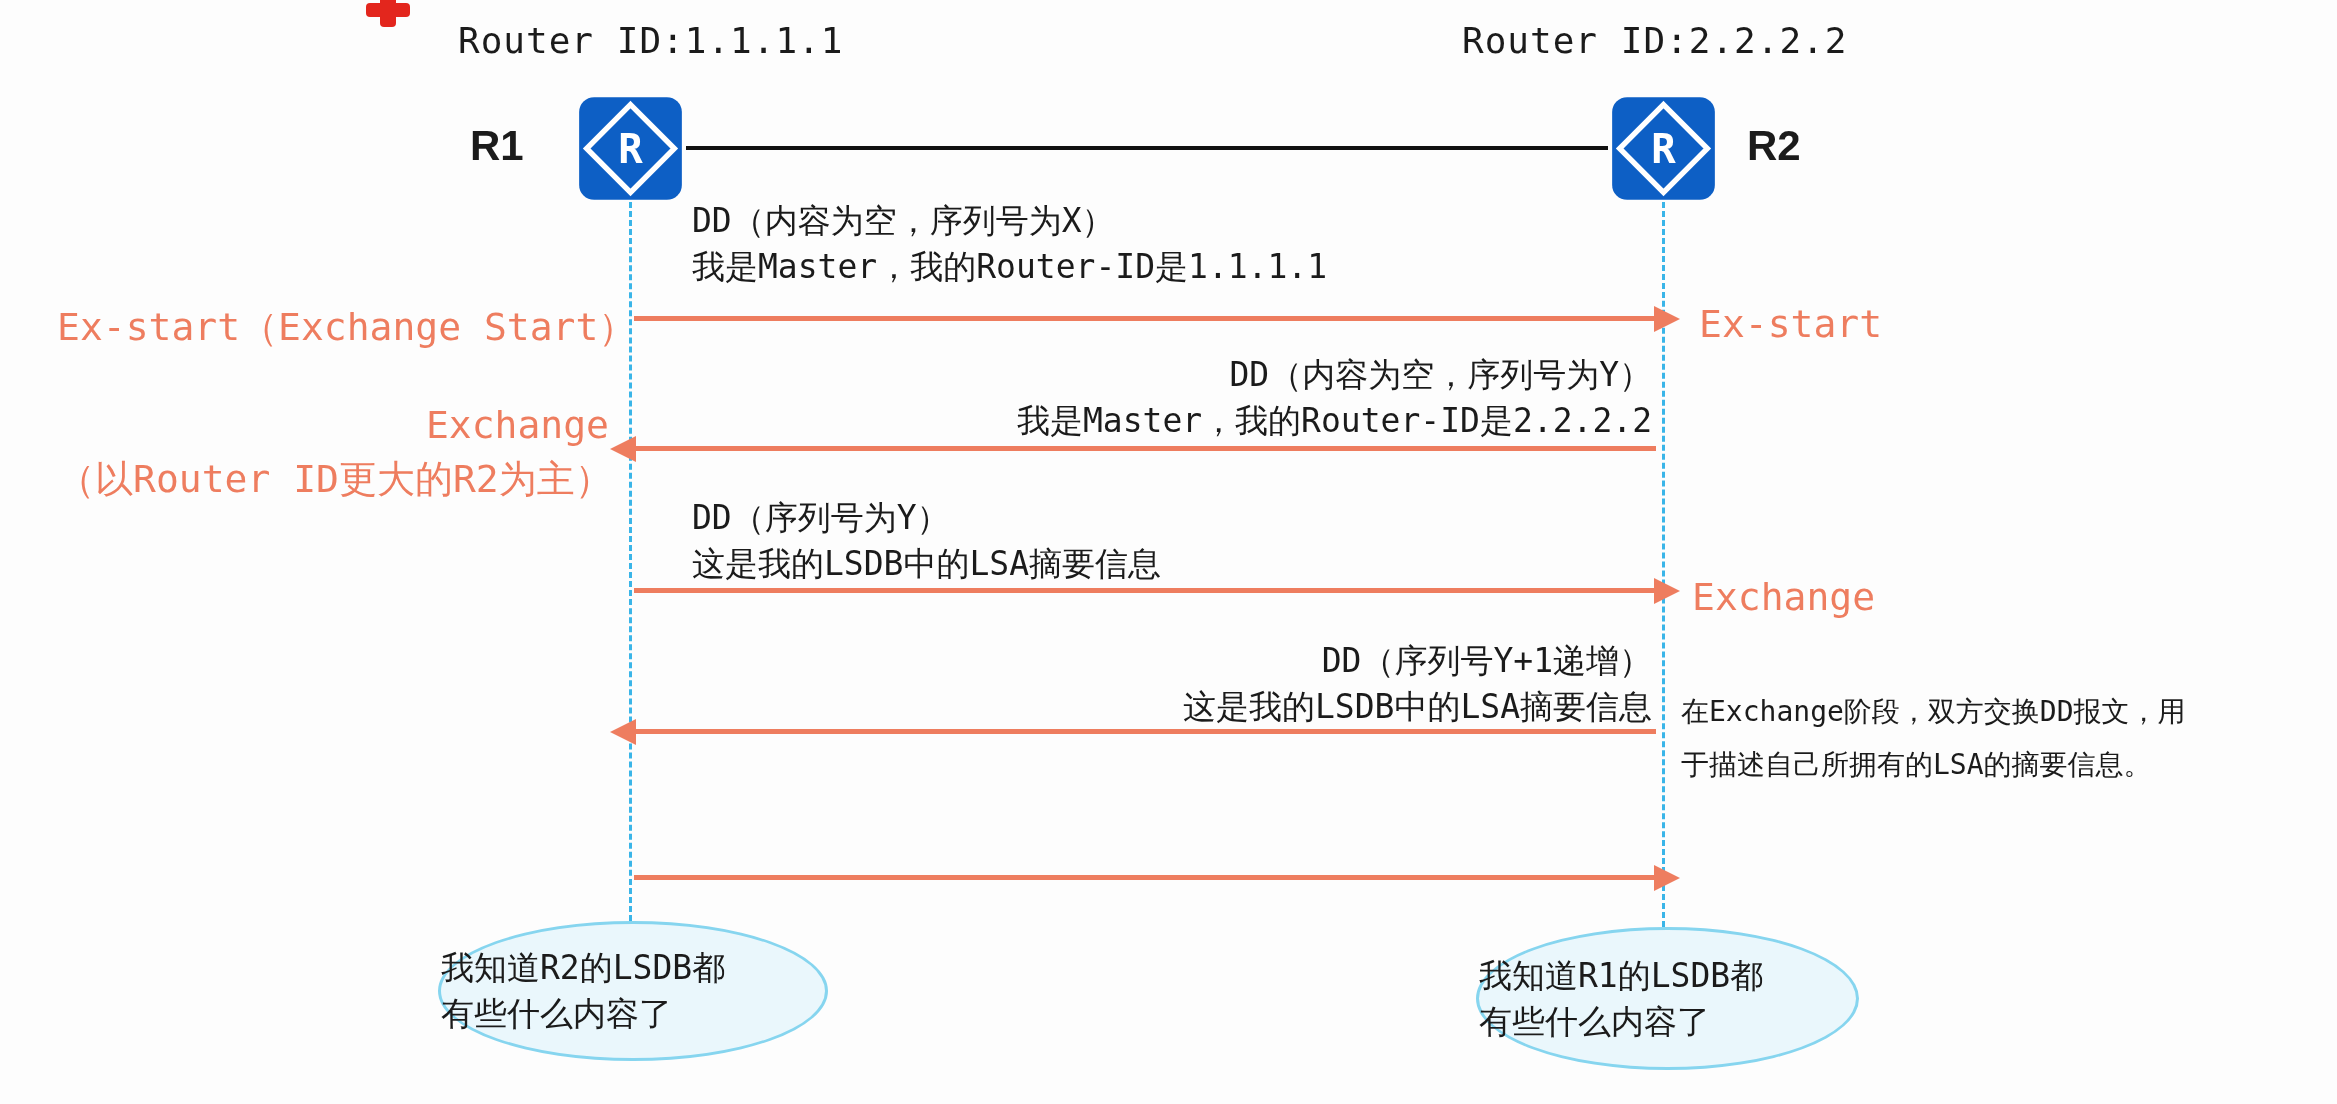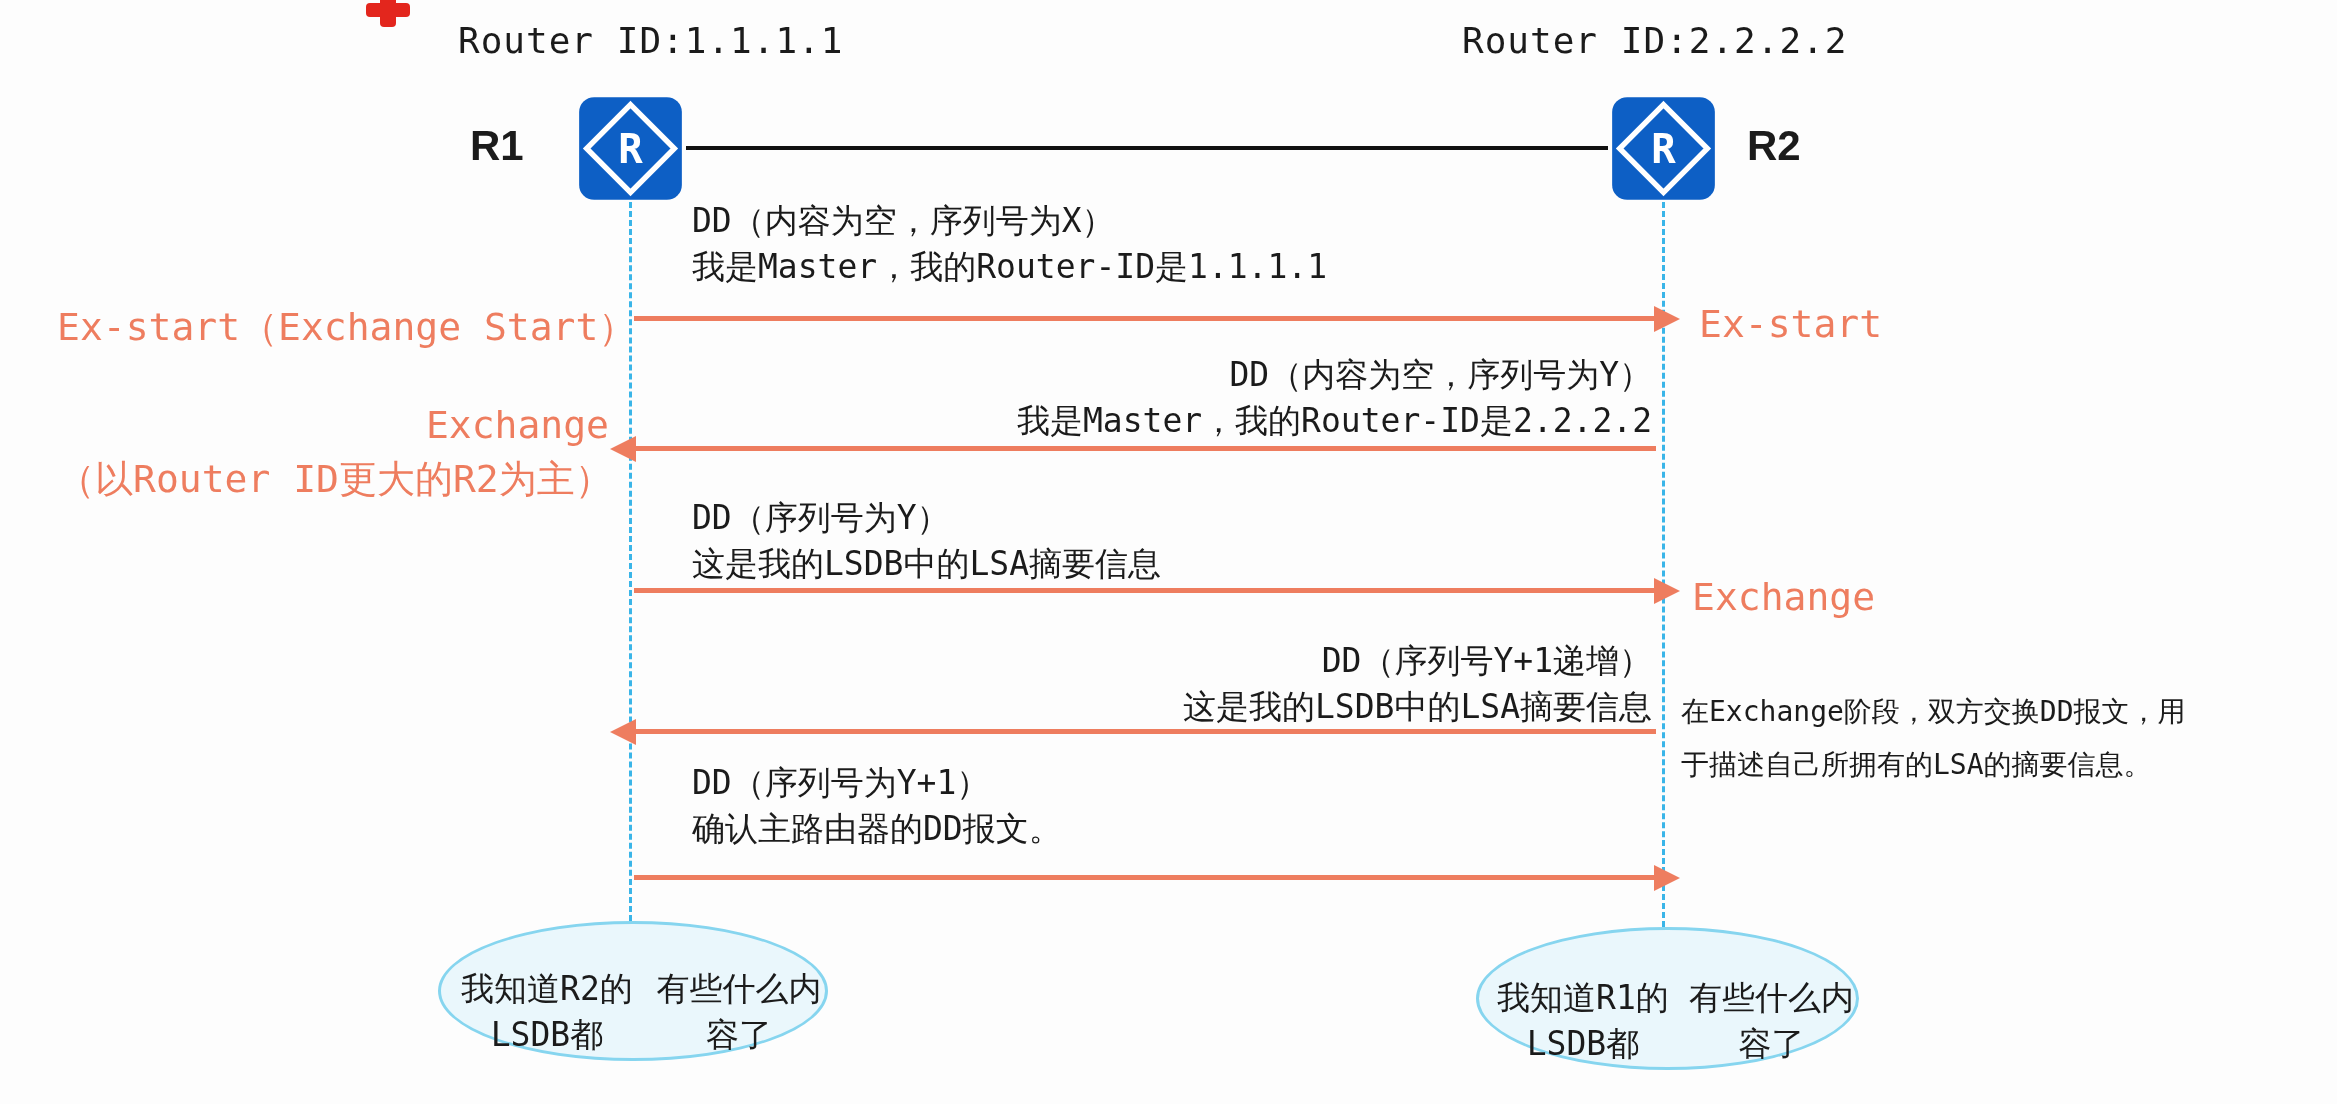--- a/index.html
+++ b/index.html
@@ -40,21 +40,21 @@
     border-top:13px solid transparent; border-bottom:13px solid transparent;
   }
 
   .phase { position:absolute; color:var(--phase-label,#ee7d5f); font-size:38px; line-height:54px; white-space:nowrap; }
 
   .note { position:absolute; left:1681px; top:685px; font-size:28px; line-height:53px; white-space:nowrap; color:var(--text,#1b1b1b); }
 
   .bubble {
     position:absolute; box-sizing:border-box;
     border:3px solid var(--bubble-border,#86d5ef); background:var(--bubble-fill,#eaf7fc);
-    border-radius:50%; display:flex; flex-direction:row; justify-content:center; align-items:flex-end;
+    border-radius:50%; display:flex; flex-direction:column; justify-content:center; align-items:flex-start;
     font-size:33px; line-height:46px; text-align:center; color:var(--text,#1b1b1b);
   }
 </style>
 </head>
 <body>
 
 <div class="canvas">
 
   <div class="red-marker">
     <span class="rm-v"></span>
@@ -104,24 +104,20 @@
     <div>这是我的LSDB中的LSA摘要信息</div>
   </div>
   <div class="arrow to-right" style="top:588px"></div>
 
   <div class="msg align-right" style="top:638px">
     <div>DD（序列号Y+1递增）</div>
     <div>这是我的LSDB中的LSA摘要信息</div>
   </div>
   <div class="arrow to-left" style="top:729px"></div>
 
-  <div class="msg align-left" style="top:760px">
-    <div>DD（序列号为Y+1）</div>
-    <div>确认主路由器的DD报文。</div>
-  </div>
   <div class="arrow to-right" style="top:875px"></div>
 
   <div class="phase" style="left:57px; top:300px">Ex-start（Exchange Start）</div>
   <div class="phase" style="left:1699px; top:297px">Ex-start</div>
 
   <div class="phase" style="left:57px; top:398px; width:552px; text-align:right">
     <div>Exchange</div>
     <div>（以Router ID更大的R2为主）</div>
   </div>
 

